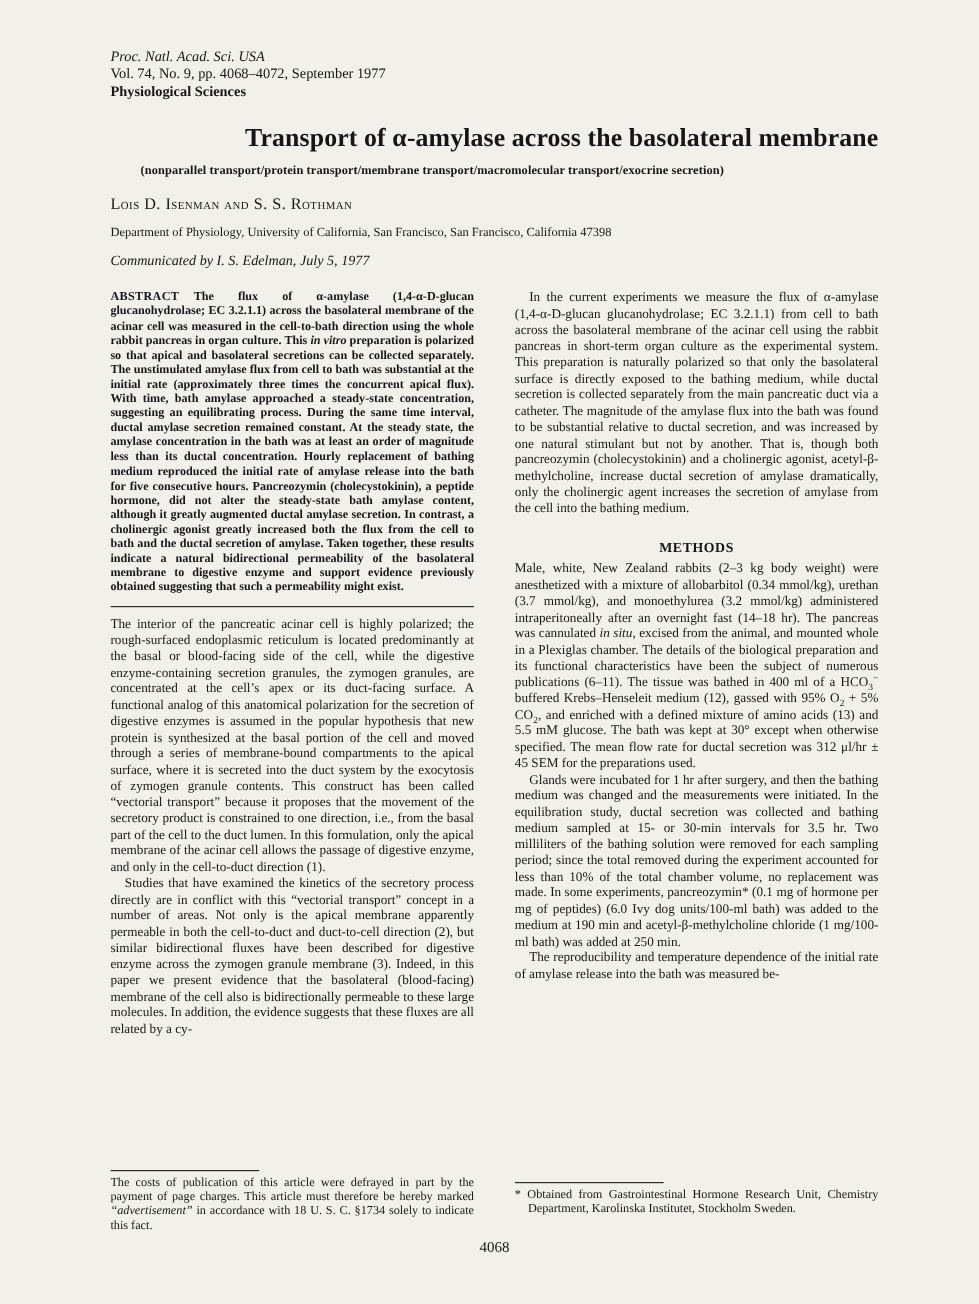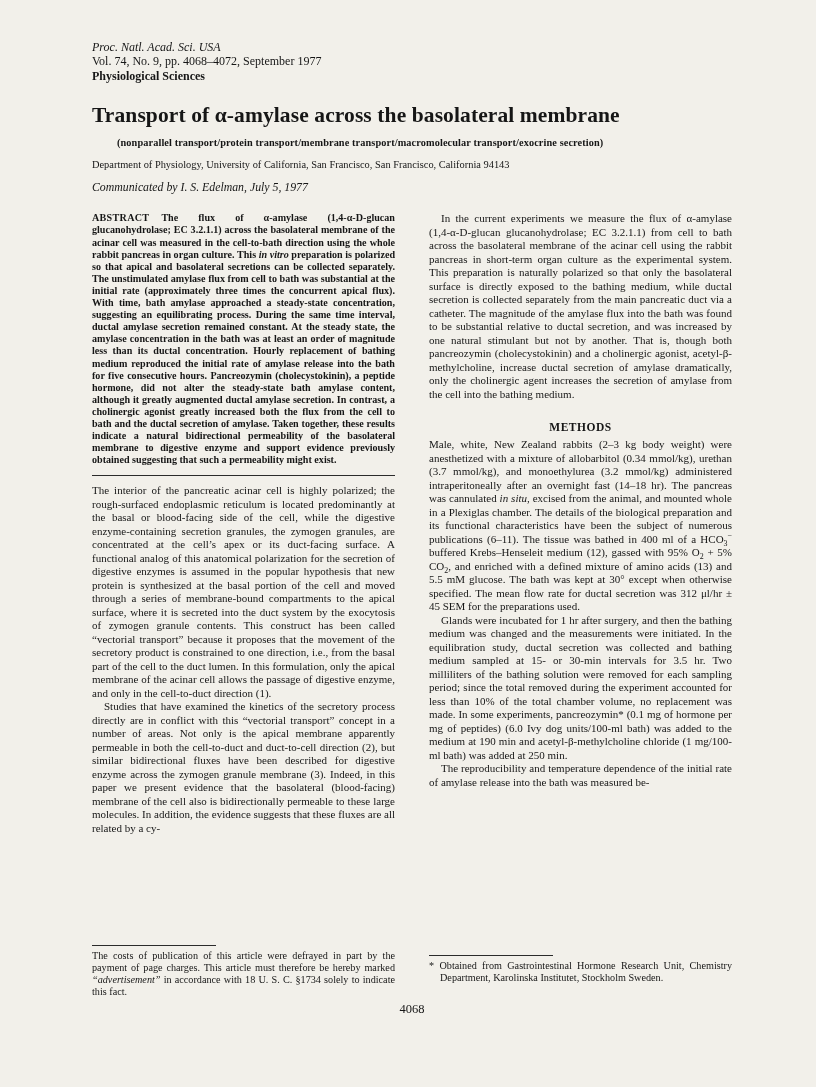--- a/index.html
+++ b/index.html
@@ -10,21 +10,21 @@
     font-family: "Liberation Serif", "DejaVu Serif", serif;
     overflow: hidden;
   }
   .page { position: relative; width: 816px; height: 1087px; }
   .content { position: absolute; left: 92px; top: 40px; width: 640px; }
 
   .jhead { font-size: 12px; line-height: 14.3px; }
   .jname { font-style: italic; }
   .jsection { font-weight: bold; }
 
-  .title { font-size: 21.5px; line-height: 24.5px; font-weight: bold; margin: 20px 0 0 0; letter-spacing: 0.1px; }
+  .title { font-size: 21.5px; line-height: 24.5px; font-weight: bold; margin: 20px 0 0 0; letter-spacing: 0.1px; text-align: right; }
   .title .tline { display: block; }
 
   .keywords { font-size: 10.3px; font-weight: bold; margin: 10px 0 0 25px; letter-spacing: 0.1px; }
 
   .authors { font-size: 13.5px; font-variant: small-caps; letter-spacing: 0.4px; margin-top: 14px; }
 
   .affiliation { font-size: 10.4px; margin-top: 11px; }
 
   .communicated { font-style: italic; font-size: 11.8px; margin-top: 10px; }
 
@@ -62,22 +62,23 @@
       <div class="jissue">Vol. 74, No. 9, pp. 4068–4072, September 1977</div>
       <div class="jsection">Physiological Sciences</div>
     </header>
 
     <h1 class="title">
       <span class="tline">Transport of α-amylase across the basolateral membrane</span>
     </h1>
 
     <div class="keywords">(nonparallel transport/protein transport/membrane transport/macromolecular transport/exocrine secretion)</div>
 
+    <div class="authors">Lois D. Isenman and S. S. Rothman</div>
 
-    <div class="affiliation">Department of Physiology, University of California, San Francisco, San Francisco, California 94143</div>
+    <div class="affiliation">Department of Physiology, University of California, San Francisco, San Francisco, California 47398</div>
 
     <div class="communicated">Communicated by I. S. Edelman, July 5, 1977</div>
 
     <main class="columns">
 
       <section class="col">
         <p class="abstract"><span class="ablabel">ABSTRACT</span><span class="abtext">The flux of α-amylase (1,4-α-D-glucan glucanohydrolase; EC 3.2.1.1) across the basolateral membrane of the acinar cell was measured in the cell-to-bath direction using the whole rabbit pancreas in organ culture. This <i>in vitro</i> preparation is polarized so that apical and basolateral secretions can be collected separately. The unstimulated amylase flux from cell to bath was substantial at the initial rate (approximately three times the concurrent apical flux). With time, bath amylase approached a steady-state concentration, suggesting an equilibrating process. During the same time interval, ductal amylase secretion remained constant. At the steady state, the amylase concentration in the bath was at least an order of magnitude less than its ductal concentration. Hourly replacement of bathing medium reproduced the initial rate of amylase release into the bath for five consecutive hours. Pancreozymin (cholecystokinin), a peptide hormone, did not alter the steady-state bath amylase content, although it greatly augmented ductal amylase secretion. In contrast, a cholinergic agonist greatly increased both the flux from the cell to bath and the ductal secretion of amylase. Taken together, these results indicate a natural bidirectional permeability of the basolateral membrane to digestive enzyme and support evidence previously obtained suggesting that such a permeability might exist.</span></p>
         <div class="rule"></div>
         <p class="body">The interior of the pancreatic acinar cell is highly polarized; the rough-surfaced endoplasmic reticulum is located predominantly at the basal or blood-facing side of the cell, while the digestive enzyme-containing secretion granules, the zymogen granules, are concentrated at the cell’s apex or its duct-facing surface. A functional analog of this anatomical polarization for the secretion of digestive enzymes is assumed in the popular hypothesis that new protein is synthesized at the basal portion of the cell and moved through a series of membrane-bound compartments to the apical surface, where it is secreted into the duct system by the exocytosis of zymogen granule contents. This construct has been called “vectorial transport” because it proposes that the movement of the secretory product is constrained to one direction, i.e., from the basal part of the cell to the duct lumen. In this formulation, only the apical membrane of the acinar cell allows the passage of digestive enzyme, and only in the cell-to-duct direction (1).</p>
         <p class="body indent">Studies that have examined the kinetics of the secretory process directly are in conflict with this “vectorial transport” concept in a number of areas. Not only is the apical membrane apparently permeable in both the cell-to-duct and duct-to-cell direction (2), but similar bidirectional fluxes have been described for digestive enzyme across the zymogen granule membrane (3). Indeed, in this paper we present evidence that the basolateral (blood-facing) membrane of the cell also is bidirectionally permeable to these large molecules. In addition, the evidence suggests that these fluxes are all related by a cy-</p>

